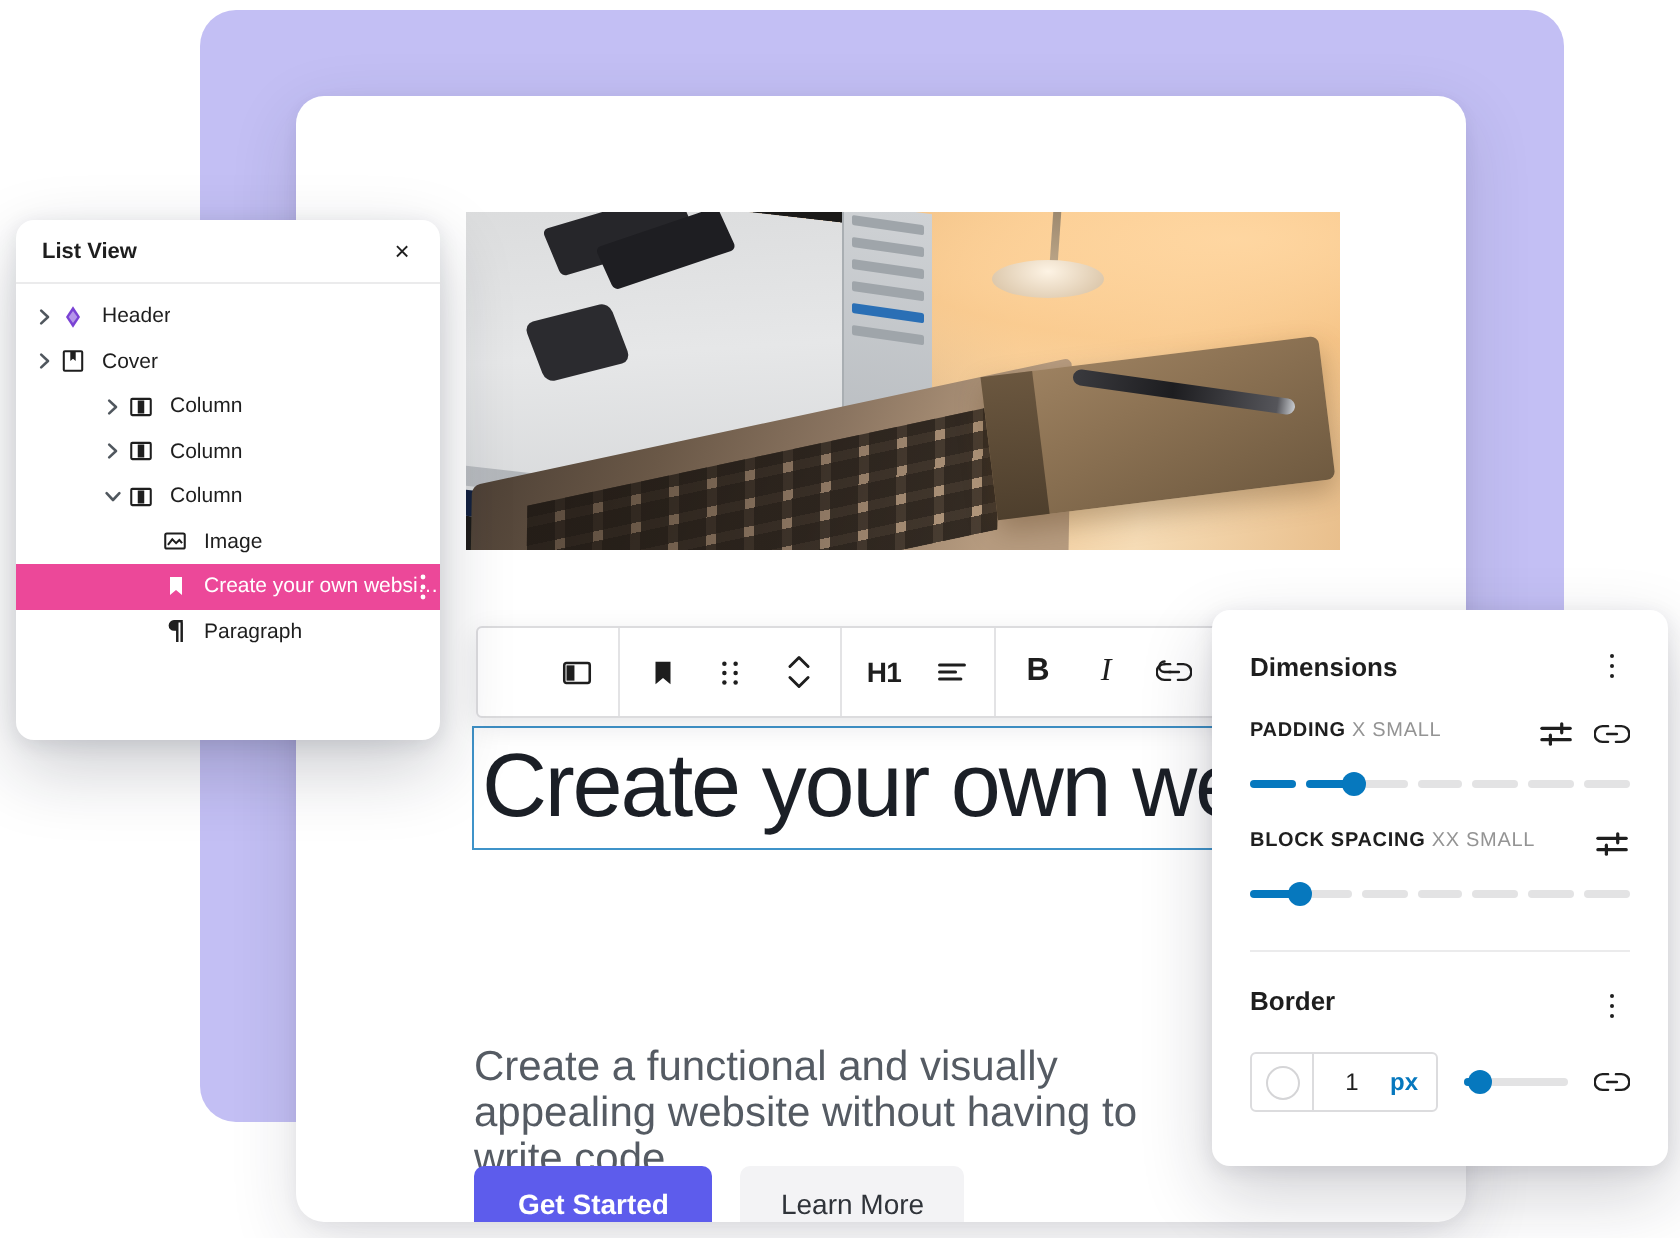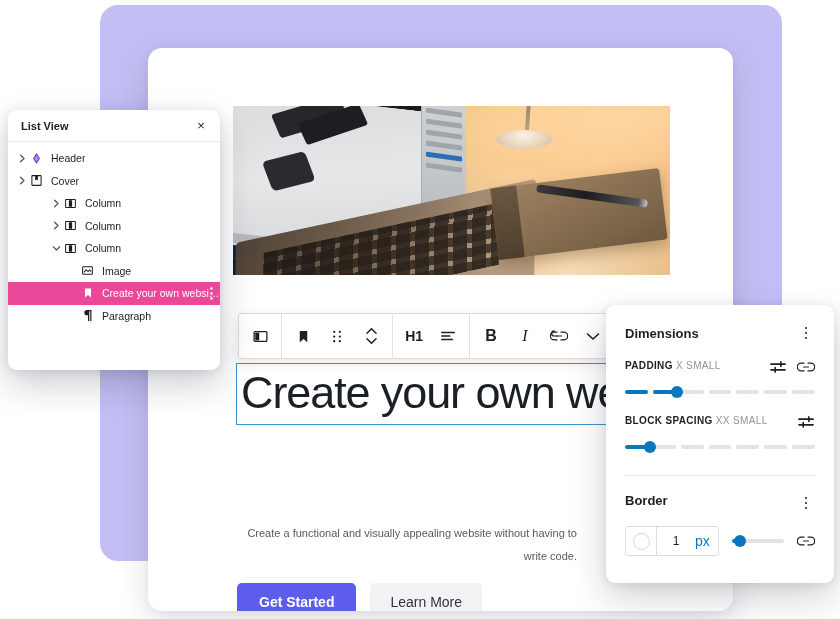--- a/index.html
+++ b/index.html
@@ -155,24 +155,23 @@
     line-height: 50px;
     letter-spacing: -1.1px;
     font-weight: 400;
     color: #1b1f26;
   }
   #hero-sub {
     position: absolute;
     left: 89px;
     top: 474px;
     width: 340px;
-    font-size: 11px;
+    font-size: 21px;
     line-height: 23px;
     color: #555b63;
-    text-align: right;
   }
   #hero-actions {
     position: absolute;
     left: 89px;
     top: 535px;
     display: flex;
     gap: 14px;
     align-items: center;
   }
   #btn-get-started {
@@ -203,20 +202,21 @@
     left: 238px;
     top: 313px;
     height: 44px;
     display: flex;
     align-items: stretch;
     background: #ffffff;
     border: 1px solid #dcdcde;
     border-radius: 3px;
     box-shadow: 0 4px 14px rgba(22,24,35,.10);
     z-index: 6;
+    padding-left: 28px;
   }
   .tb-group {
     display: flex;
     align-items: center;
     padding: 0 4px;
     border-right: 1px solid #e3e3e5;
   }
   .tb-group:last-child { border-right: none; }
   .tb-btn {
     width: 34px;
@@ -377,21 +377,21 @@
     display: flex; align-items: center; justify-content: center;
     border-right: 1px solid #dcdcde;
     cursor: pointer;
   }
   .border-swatch { width: 15px; height: 15px; border-radius: 50%; border: 1px solid #d5d5d7; background: #fff; }
   .border-num {
     width: 34px; text-align: center; font-size: 12px; color: #1e1e1e;
     border: none; outline: none; background: transparent; height: 100%;
     font-family: "Liberation Sans", sans-serif;
   }
-  .border-unit { font-size: 14px; color: #0678be; font-weight: normal; padding-right: 7px; }
+  .border-unit { font-size: 12px; color: #0678be; font-weight: bold; padding-right: 7px; }
   .border-slider { position: relative; flex: 1; height: 12px; display: flex; align-items: center; }
   .border-slider .rail { height: 4px; background: #e3e3e4; border-radius: 2px; width: 100%; }
   .border-slider .fill { position: absolute; left: 0; height: 4px; width: 7px; background: #0678be; border-radius: 2px; }
   .border-slider .bknob { position: absolute; left: 2px; width: 12px; height: 12px; border-radius: 50%; background: #0678be; cursor: pointer; }
   .link-ico { color: #1e1e1e; display: flex; cursor: pointer; }
 </style>
 </head>
 <body>
 
 <div id="purple-card"></div>

